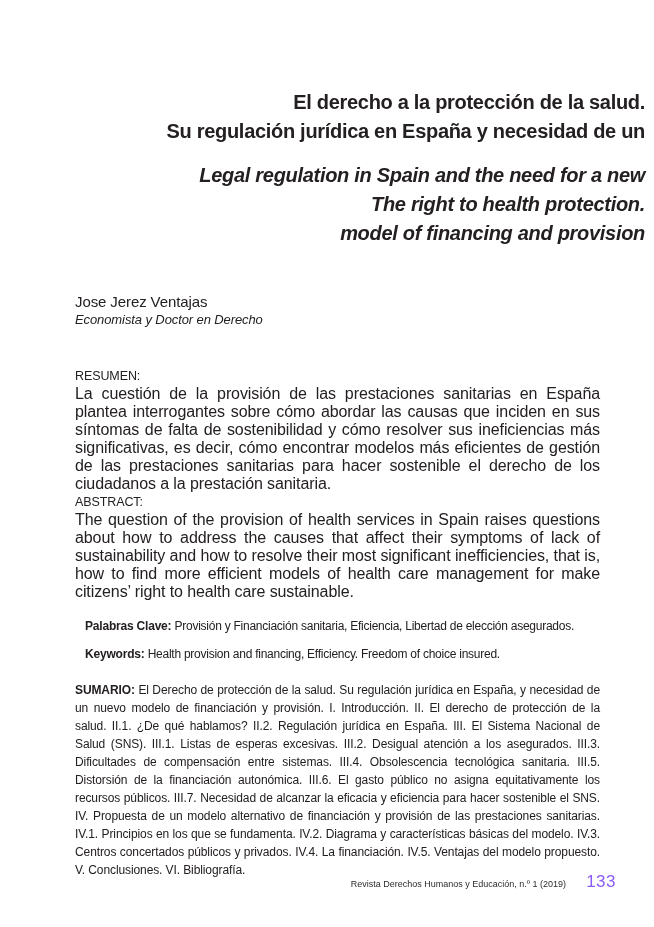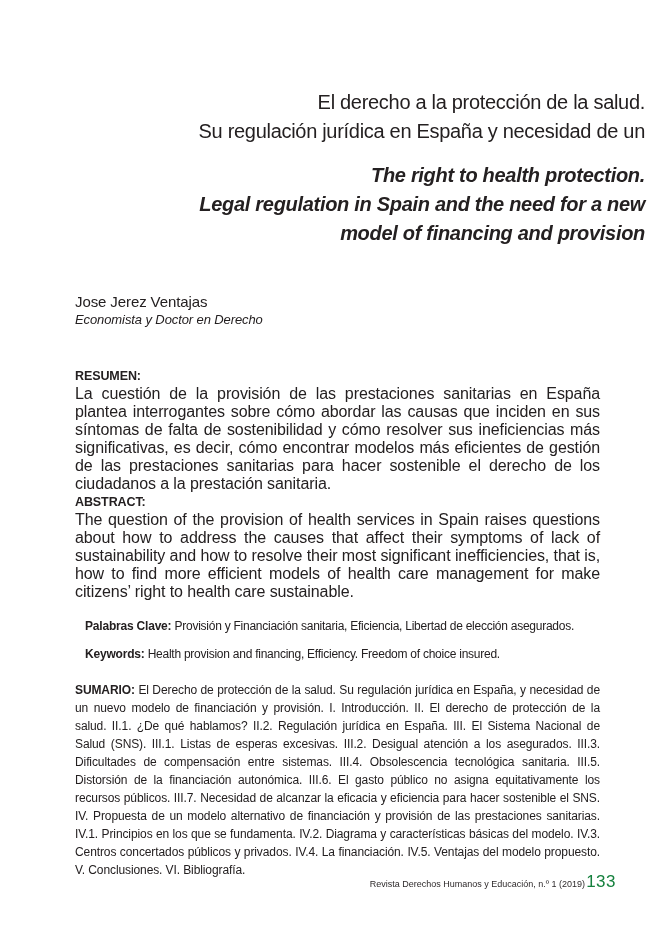--- a/index.html
+++ b/index.html
@@ -25,21 +25,21 @@
   }
   
   .title-block {
     margin-left: -45px;
     width: 570px;
     text-align: right;
   }
   .title-es {
     font-size: 20px;
     line-height: 29px;
-    font-weight: normal;
+    font-weight: bold;
     letter-spacing: -0.3px;
     margin: 0 0 15px 0;
   }
   .title-en {
     font-size: 20px;
     line-height: 29px;
     font-weight: bold;
     font-style: italic;
     letter-spacing: -0.3px;
     margin: 0 0 44px 0;
@@ -58,21 +58,21 @@
     line-height: 17px;
     font-style: italic;
     letter-spacing: -0.1px;
     margin: 0;
   }
   
   .section { margin: 0; }
   .section-heading {
     font-size: 12.5px;
     line-height: 18px;
-    font-weight: bold;
+    font-weight: normal;
     letter-spacing: -0.1px;
     margin: 0;
   }
   .section-body {
     font-size: 16px;
     line-height: 18px;
     letter-spacing: -0.1px;
     text-align: justify;
     margin: 0;
   }
@@ -92,47 +92,47 @@
     text-align: justify;
     margin: 0;
   }
   
   .footer {
     position: absolute;
     top: 872px;
     right: 38px;
     display: flex;
     align-items: baseline;
-    gap: 1px;
+    gap: 20px;
   }
   .footer-journal {
     font-size: 9px;
     letter-spacing: 0;
     color: #2e2a2b;
   }
   .footer-pagenum {
     font-size: 17px;
     letter-spacing: 0.5px;
-    color: #15803d;
+    color: #8b5cf6;
   }
 </style>
 </head>
 <body>
 
 <div class="page">
   <div class="content">
 
     <h1 class="title-block title-es">
       <div class="title-line">El derecho a la protección de la salud.</div>
       <div class="title-line">Su regulación jurídica en España y necesidad de un</div>
     </h1>
 
     <h2 class="title-block title-en">
+      <div class="title-line">Legal regulation in Spain and the need for a new</div>
       <div class="title-line">The right to health protection.</div>
-      <div class="title-line">Legal regulation in Spain and the need for a new</div>
       <div class="title-line">model of financing and provision</div>
     </h2>
 
     <div class="author-block">
       <p class="author-name">Jose Jerez Ventajas</p>
       <p class="author-role">Economista y Doctor en Derecho</p>
     </div>
 
     <div class="section">
       <p class="section-heading">RESUMEN:</p>

